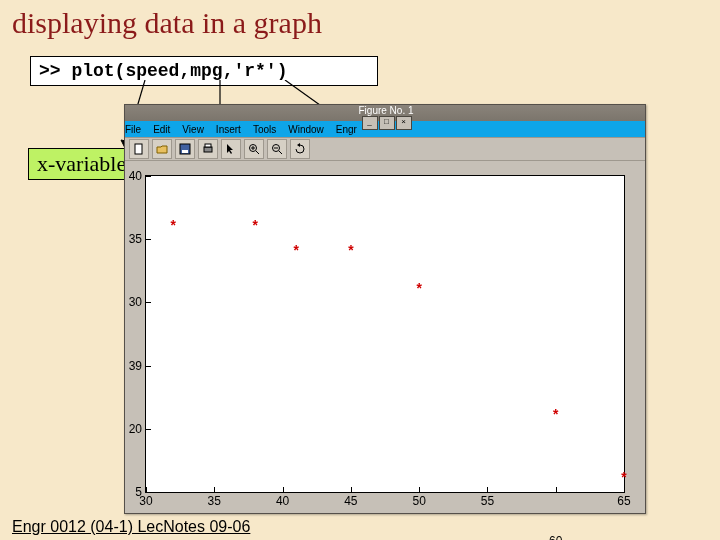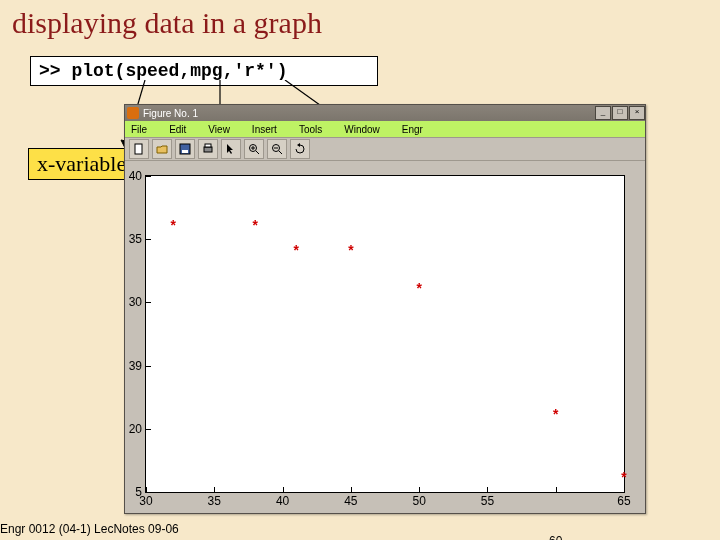--- a/index.html
+++ b/index.html
@@ -26,33 +26,34 @@
     background: #fff;
     border: 1px solid #000;
     padding: 4px 8px;
     font-family: "Courier New", monospace;
     font-weight: bold;
     font-size: 18px;
     color: #000;
   }
   .label-box {
     position: absolute;
-    background: #fde047;
+    background: #bef264;
     border: 1px solid #000;
     padding: 2px 8px;
     font-size: 22px;
     font-family: "Times New Roman", serif;
   }
   .footer {
     position: absolute;
     bottom: 4px;
-    left: 0;
-    font-size: 12px;
+    left: 12px;
+    font-size: 16px;
     font-family: Arial, sans-serif;
     color: #000;
+    text-decoration: underline;
   }
   
   .arrow {
     position: absolute;
     stroke: #000;
     fill: #000;
   }
   
   .figwin {
     position: absolute;
@@ -66,20 +67,21 @@
   }
   .titlebar {
     height: 16px;
     background: linear-gradient(#8a837a, #7b756c);
     display: flex;
     align-items: center;
     font-family: Tahoma, Arial, sans-serif;
     font-size: 10px;
     color: #fff;
     padding-left: 2px;
+    flex-direction: column;
   }
   .fig-icon {
     width: 12px;
     height: 12px;
     background: #d96e0f;
     margin-right: 4px;
     border-radius: 2px;
     display: inline-block;
   }
   .titlebar .spacer { flex: 1; }
@@ -93,28 +95,27 @@
     border: 1px solid #4a463f;
     margin-left: 1px;
     font-size: 8px;
     line-height: 10px;
     text-align: center;
     color: #000;
     font-family: Arial, sans-serif;
   }
   .menubar {
     height: 16px;
-    background: #bef264;
+    background: #0ea5e9;
     display: flex;
     align-items: center;
     font-family: Tahoma, Arial, sans-serif;
     font-size: 10px;
     color: #000;
-    gap: 22px;
-    padding-left: 6px;
+    gap: 12px;
     border-bottom: 1px solid #9e988e;
   }
   .toolbar {
     height: 22px;
     background: #c6c0b7;
     border-bottom: 1px solid #9e988e;
     display: flex;
     align-items: center;
     gap: 3px;
     padding-left: 4px;

